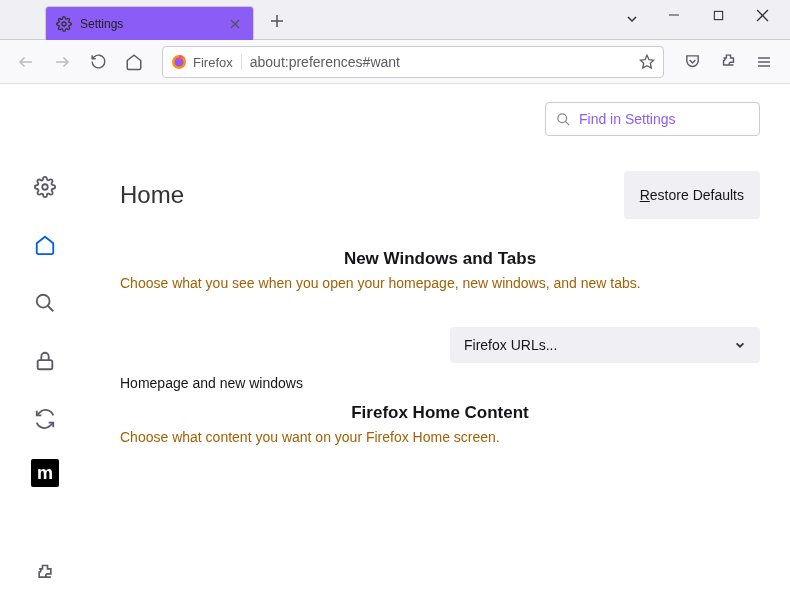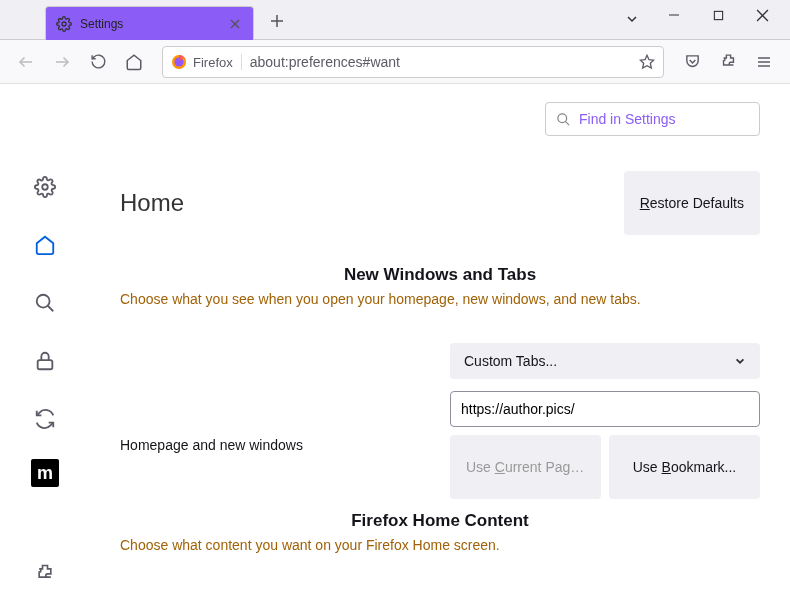--- a/index.html
+++ b/index.html
@@ -32,21 +32,21 @@
     .sidebar-item.active { color: #0060df; }
     .sidebar-spacer { flex: 1; }
     .sidebar-ext { width: 28px; height: 28px; background: #000; color: #fff; display: flex; align-items: center; justify-content: center; font-weight: bold; font-size: 18px; border-radius: 2px; }
     
     .main { flex: 1; padding: 18px 30px 0 30px; overflow: hidden; }
     .search-wrap { display: flex; justify-content: flex-end; margin-bottom: 35px; }
     .settings-search { width: 215px; height: 34px; border: 1px solid #ccc; border-radius: 4px; display: flex; align-items: center; padding: 0 10px; gap: 8px; color: #8b5cf6; font-size: 14px; }
     
     .header-row { display: flex; align-items: center; justify-content: space-between; margin-bottom: 30px; }
     .page-title { font-size: 24px; font-weight: 400; color: #333; }
-    .btn { background: #f0f0f4; border: none; padding: 24px 16px; font-size: 14px; border-radius: 4px; cursor: pointer; color: #15141a; }
+    .btn { background: #f0f0f4; border: none; padding: 16px 16px; font-size: 14px; border-radius: 4px; cursor: pointer; color: #15141a; }
     .btn.disabled { color: #999; }
     
     .section-heading { font-size: 17px; font-weight: 600; color: #15141a; margin-bottom: 6px; text-align: center; }
     .section-desc { font-size: 14px; color: #a16207; margin-bottom: 36px; }
     
     .row { display: flex; align-items: center; margin-bottom: 12px; }
     .row-label { width: 330px; font-size: 14px; color: #15141a; }
     .row-controls { flex: 1; }
     
     .select { width: 100%; height: 36px; background: #f0f0f4; border: none; border-radius: 4px; display: flex; align-items: center; justify-content: space-between; padding: 0 14px; font-size: 14px; cursor: pointer; color: #15141a; }
@@ -225,36 +225,29 @@
       <button class="btn"><span style="text-decoration:underline">R</span>estore Defaults</button>
     </div>
 
     <h2 class="section-heading">New Windows and Tabs</h2>
     <p class="section-desc">Choose what you see when you open your homepage, new windows, and new tabs.</p>
 
     <div class="row">
       <div class="row-label"></div>
       <div class="row-controls">
         <div class="select">
-          <span>Custom Tabs...</span>
+          <span>Firefox URLs...</span>
           <svg width="12" height="12" viewBox="0 0 14 14" stroke="#333" stroke-width="2" fill="none">
               <polyline points="3 5 7 9 11 5"></polyline>
             </svg>
         </div>
       </div>
     </div>
 
     <div class="row">
       <div class="row-label">Homepage and new windows</div>
-      <div class="row-controls">
-        <input class="input" value="https://author.pics/" style="">
-        <div class="btn-row">
-          <button class="btn disabled">Use <span style="text-decoration:underline">C</span>urrent Pages</button>
-          <button class="btn">Use <span style="text-decoration:underline">B</span>ookmark...</button>
-        </div>
-      </div>
     </div>
 
 
     <h2 class="section-heading">Firefox Home Content</h2>
     <p class="section-desc" style="margin-bottom:10px">Choose what content you want on your Firefox Home screen.</p>
   </div>
 </div>
 
 </body></html>

